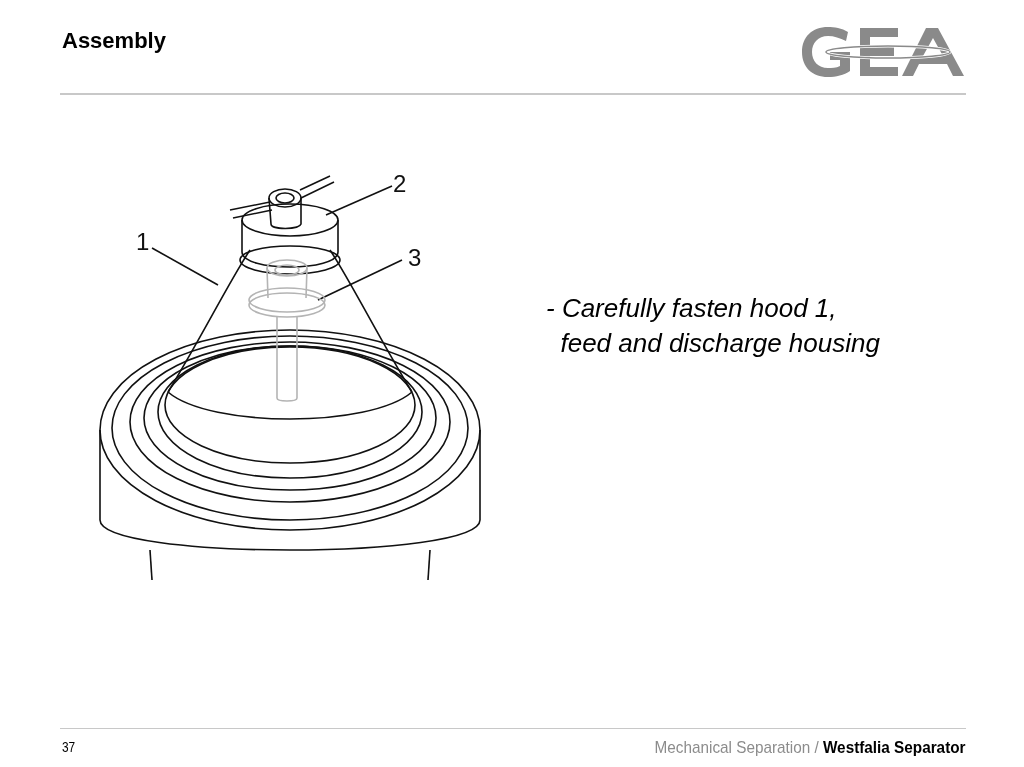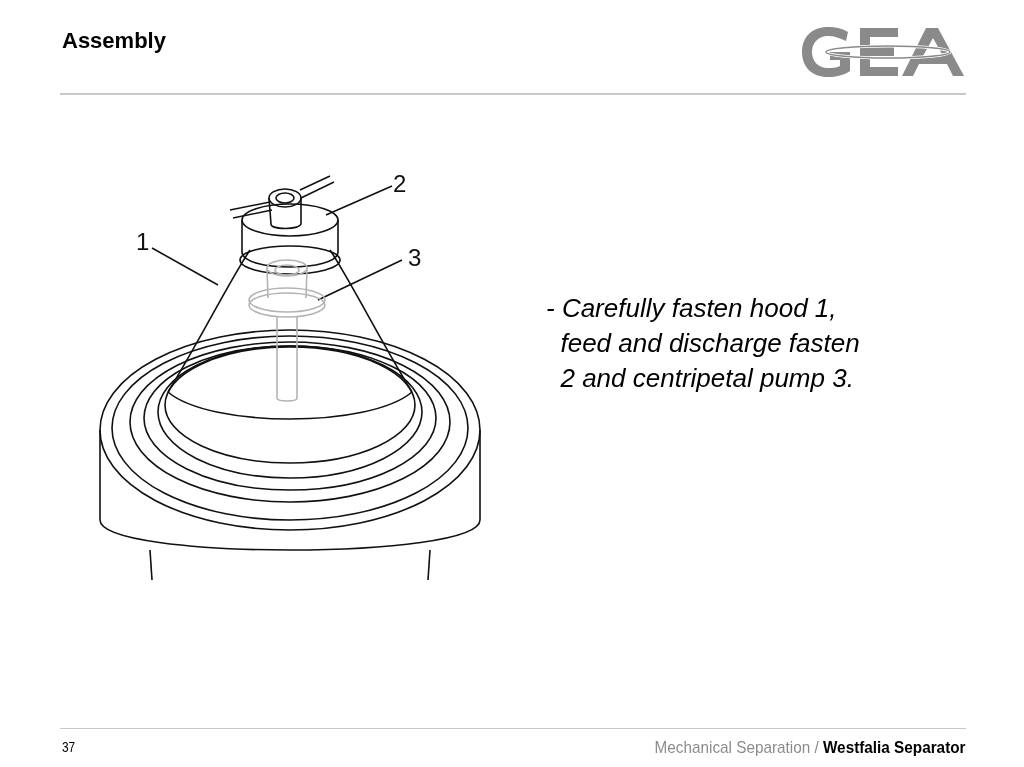--- a/index.html
+++ b/index.html
@@ -86,22 +86,21 @@
 
   <g font-family="Liberation Sans, sans-serif" font-size="24" fill="#111">
     <text x="46" y="90">1</text>
     <text x="303" y="32">2</text>
     <text x="318" y="106">3</text>
   </g>
 </svg>
 
 <ul class="body-text">
   <li>- Carefully fasten hood 1,</li>
-  <li>  feed and discharge fasten</li>
-  <li>  2 and centripetal pump 3.</li>
+  <li>  feed and discharge housing</li>
 </ul>
 
 <div class="rule-bottom"></div>
 
 <div class="page-num">37</div>
 
 <div class="footer">
   <span class="muted">Mechanical Separation / </span><span class="strong">Westfalia Separator</span>
 </div>
 

